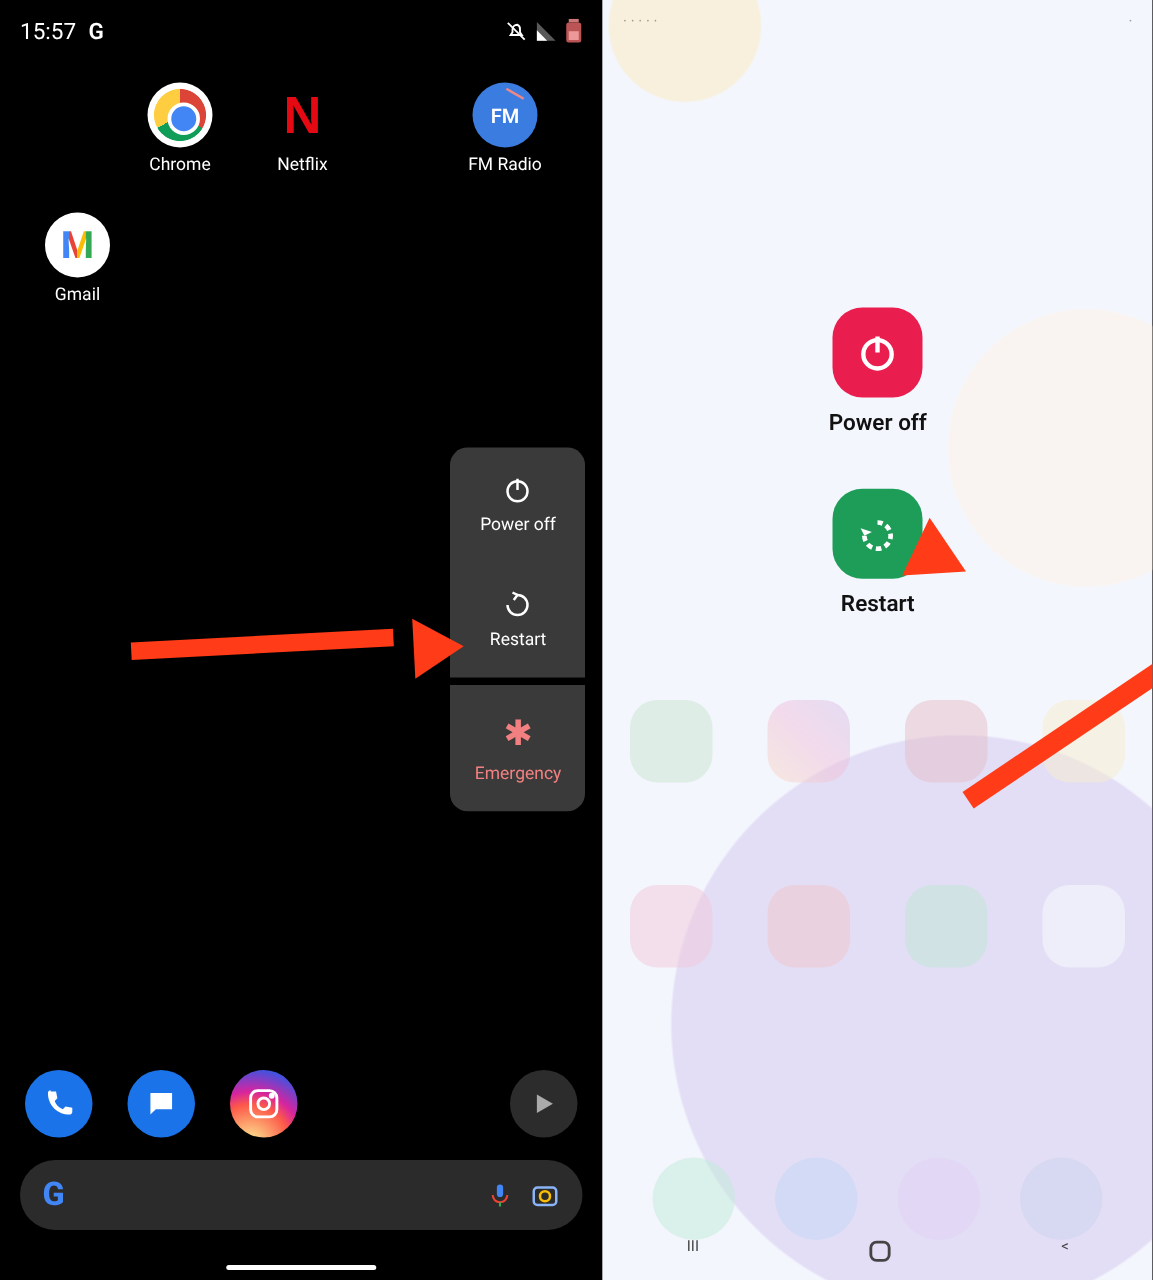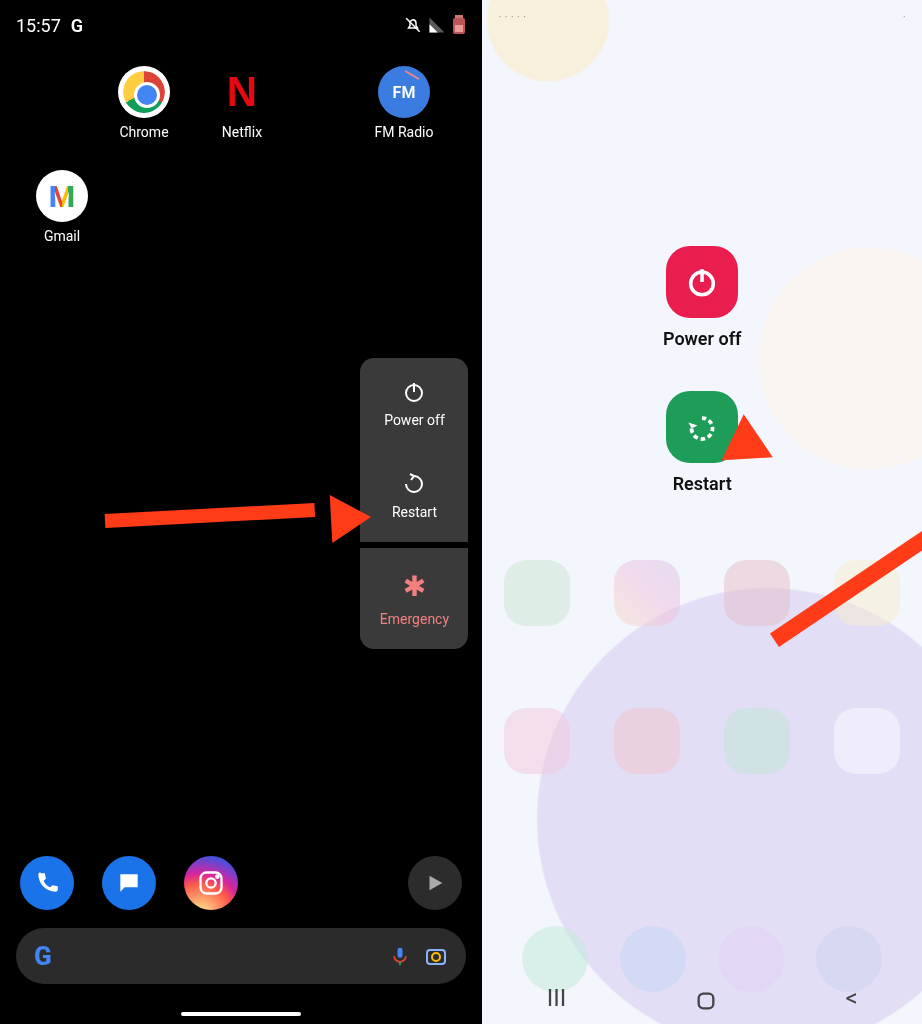--- a/index.html
+++ b/index.html
@@ -162,21 +162,21 @@
     font-size:18px;
   }
 
   
   .bg-apps{position:absolute;left:0;width:100%;display:flex;justify-content:space-around;opacity:.5;}
   .bg-row1{top:560px;}
   .bg-row2{top:708px;}
   .bg-row3{bottom:32px;}
   .bg-app{width:66px;height:66px;border-radius:22px;}
 
-  .r-nav{position:absolute;bottom:12px;left:0;width:100%;display:flex;justify-content:space-around;align-items:flex-end;color:#444;font-size:24px;}
+  .r-nav{position:absolute;bottom:12px;left:0;width:100%;display:flex;justify-content:space-around;align-items:flex-start;color:#444;font-size:12px;}
 
   
   .arrow-right{position:absolute;right:0px;top:436px;width:200px;height:120px;pointer-events:none;}
   .arrow-right .line{position:absolute;right:-10px;top:90px;width:190px;height:16px;background:#ff3b18;transform:rotate(-34deg);transform-origin:right center;}
   .arrow-right .head{position:absolute;left:-4px;top:-14px;width:0;height:0;border-right:44px solid #ff3b18;border-top:26px solid transparent;border-bottom:26px solid transparent;transform:rotate(-34deg);}
 
   svg { display:block; }
 </style>
 </head>
 <body>

